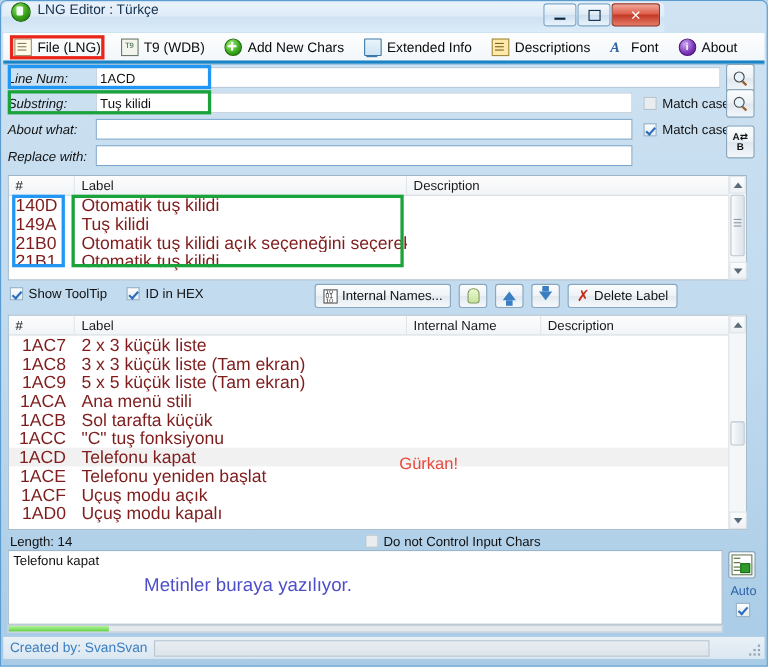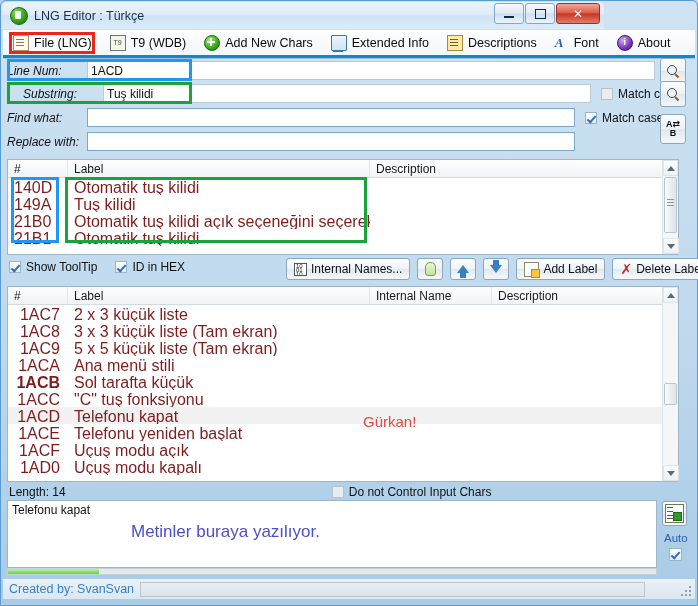--- a/index.html
+++ b/index.html
@@ -14,21 +14,21 @@
     box-sizing:border-box;
     background:linear-gradient(180deg,#cfe3f2 0%,#bfd9ee 55%,#a8cbe6 100%);
     border:1px solid #5a9bd0;
     border-radius:6px 6px 0 0;
   }
   
   .titlebar{
     position:absolute;left:1px;top:1px;width:602px;height:27px;
     background:linear-gradient(180deg,#eaf3fb 0%,#dfecf8 45%,#cfe3f4 52%,#dcebf8 100%);
     border-radius:5px 5px 0 0;
-    display:flex;align-items:center;
+    display:flex;align-items:flex-start;
   }
   .app-icon{
     width:16px;height:16px;margin-left:8px;margin-right:6px;border-radius:50%;
     background:radial-gradient(circle at 35% 30%,#8ddf6a 0%,#38a018 55%,#1d6a08 100%);
     border:1px solid #1d6a08;position:relative;flex:none;
   }
   .app-icon:after{
     content:"";position:absolute;left:4px;top:3px;width:6px;height:8px;
     background:#f0fff0;border-radius:1px;
   }
@@ -255,34 +255,34 @@
   <div class="accent-bar2"></div>
 
   <div class="srow" style="left:6px;top:60px;">
     <span class="lbl" style="width:80px;">Line Num:</span>
     <input class="inp inp-flat" style="width: 568px;" value="1ACD">
   </div>
   <div class="sqbtn" style="position:absolute;left:659px;top:57px;">
     <span class="mag"></span>
   </div>
 
-  <div class="srow" style="left:22px;top:83px;">
+  <div class="srow" style="left:6px;top:83px;">
     <span class="lbl" style="width:80px;">Substring:</span>
     <input class="inp inp-flat" style="width: 488px;" value="Tuş kilidi">
     <span class="chklabel" style="margin-left:10px;">
       <span class="chk dis"></span>
       <span>Match case</span>
     </span>
   </div>
   <div class="sqbtn" style="position:absolute;left:659px;top:80px;">
     <span class="mag"></span>
   </div>
 
   <div class="srow" style="left:6px;top:107px;">
-    <span class="lbl" style="width:80px;">Find what:</span>
+    <span class="lbl" style="width:80px;">About what:</span>
     <input class="inp" style="width: 488px;" value="">
     <span class="chklabel" style="margin-left:10px;">
       <span class="chk on"></span>
       <span>Match case</span>
     </span>
   </div>
 
   <div class="srow" style="left:6px;top:131px;">
     <span class="lbl" style="width:80px;">Replace with:</span>
     <input class="inp" style="width: 488px;" value="">
@@ -348,24 +348,20 @@
     <div class="pbtn sq">
       <span class="ic-bulb"></span>
     </div>
     <div class="pbtn sq">
       <span class="ar-up"></span>
     </div>
     <div class="pbtn sq">
       <span class="ar-dn"></span>
     </div>
     <div class="pbtn">
-      <span class="ic-addlabel"></span>
-      <span>Add Label</span>
-    </div>
-    <div class="pbtn">
       <span class="ic-x">✗</span>
       <span>Delete Label</span>
     </div>
   </div>
 
   <div class="list" style="left:6px;top:285px;width:672px;height:196px;">
     <div class="lhead">
       <div class="col-id">#</div>
       <div class="col-label">Label</div>
       <div class="col-int">Internal Name</div>
@@ -389,21 +385,21 @@
       <div class="col-int"></div>
       <div class="col-desc"></div>
     </div>
     <div class="lrow">
       <div class="col-id" style="text-align:right;padding-right:8px;">1ACA</div>
       <div class="col-label">Ana menü stili</div>
       <div class="col-int"></div>
       <div class="col-desc"></div>
     </div>
     <div class="lrow">
-      <div class="col-id" style="text-align:right;padding-right:8px;font-weight:bold;">1ACB</div>
+      <div class="col-id" style="text-align:right;padding-right:8px;">1ACB</div>
       <div class="col-label">Sol tarafta küçük</div>
       <div class="col-int"></div>
       <div class="col-desc"></div>
     </div>
     <div class="lrow">
       <div class="col-id" style="text-align:right;padding-right:8px;">1ACC</div>
       <div class="col-label">"C" tuş fonksiyonu</div>
       <div class="col-int"></div>
       <div class="col-desc"></div>
     </div>

